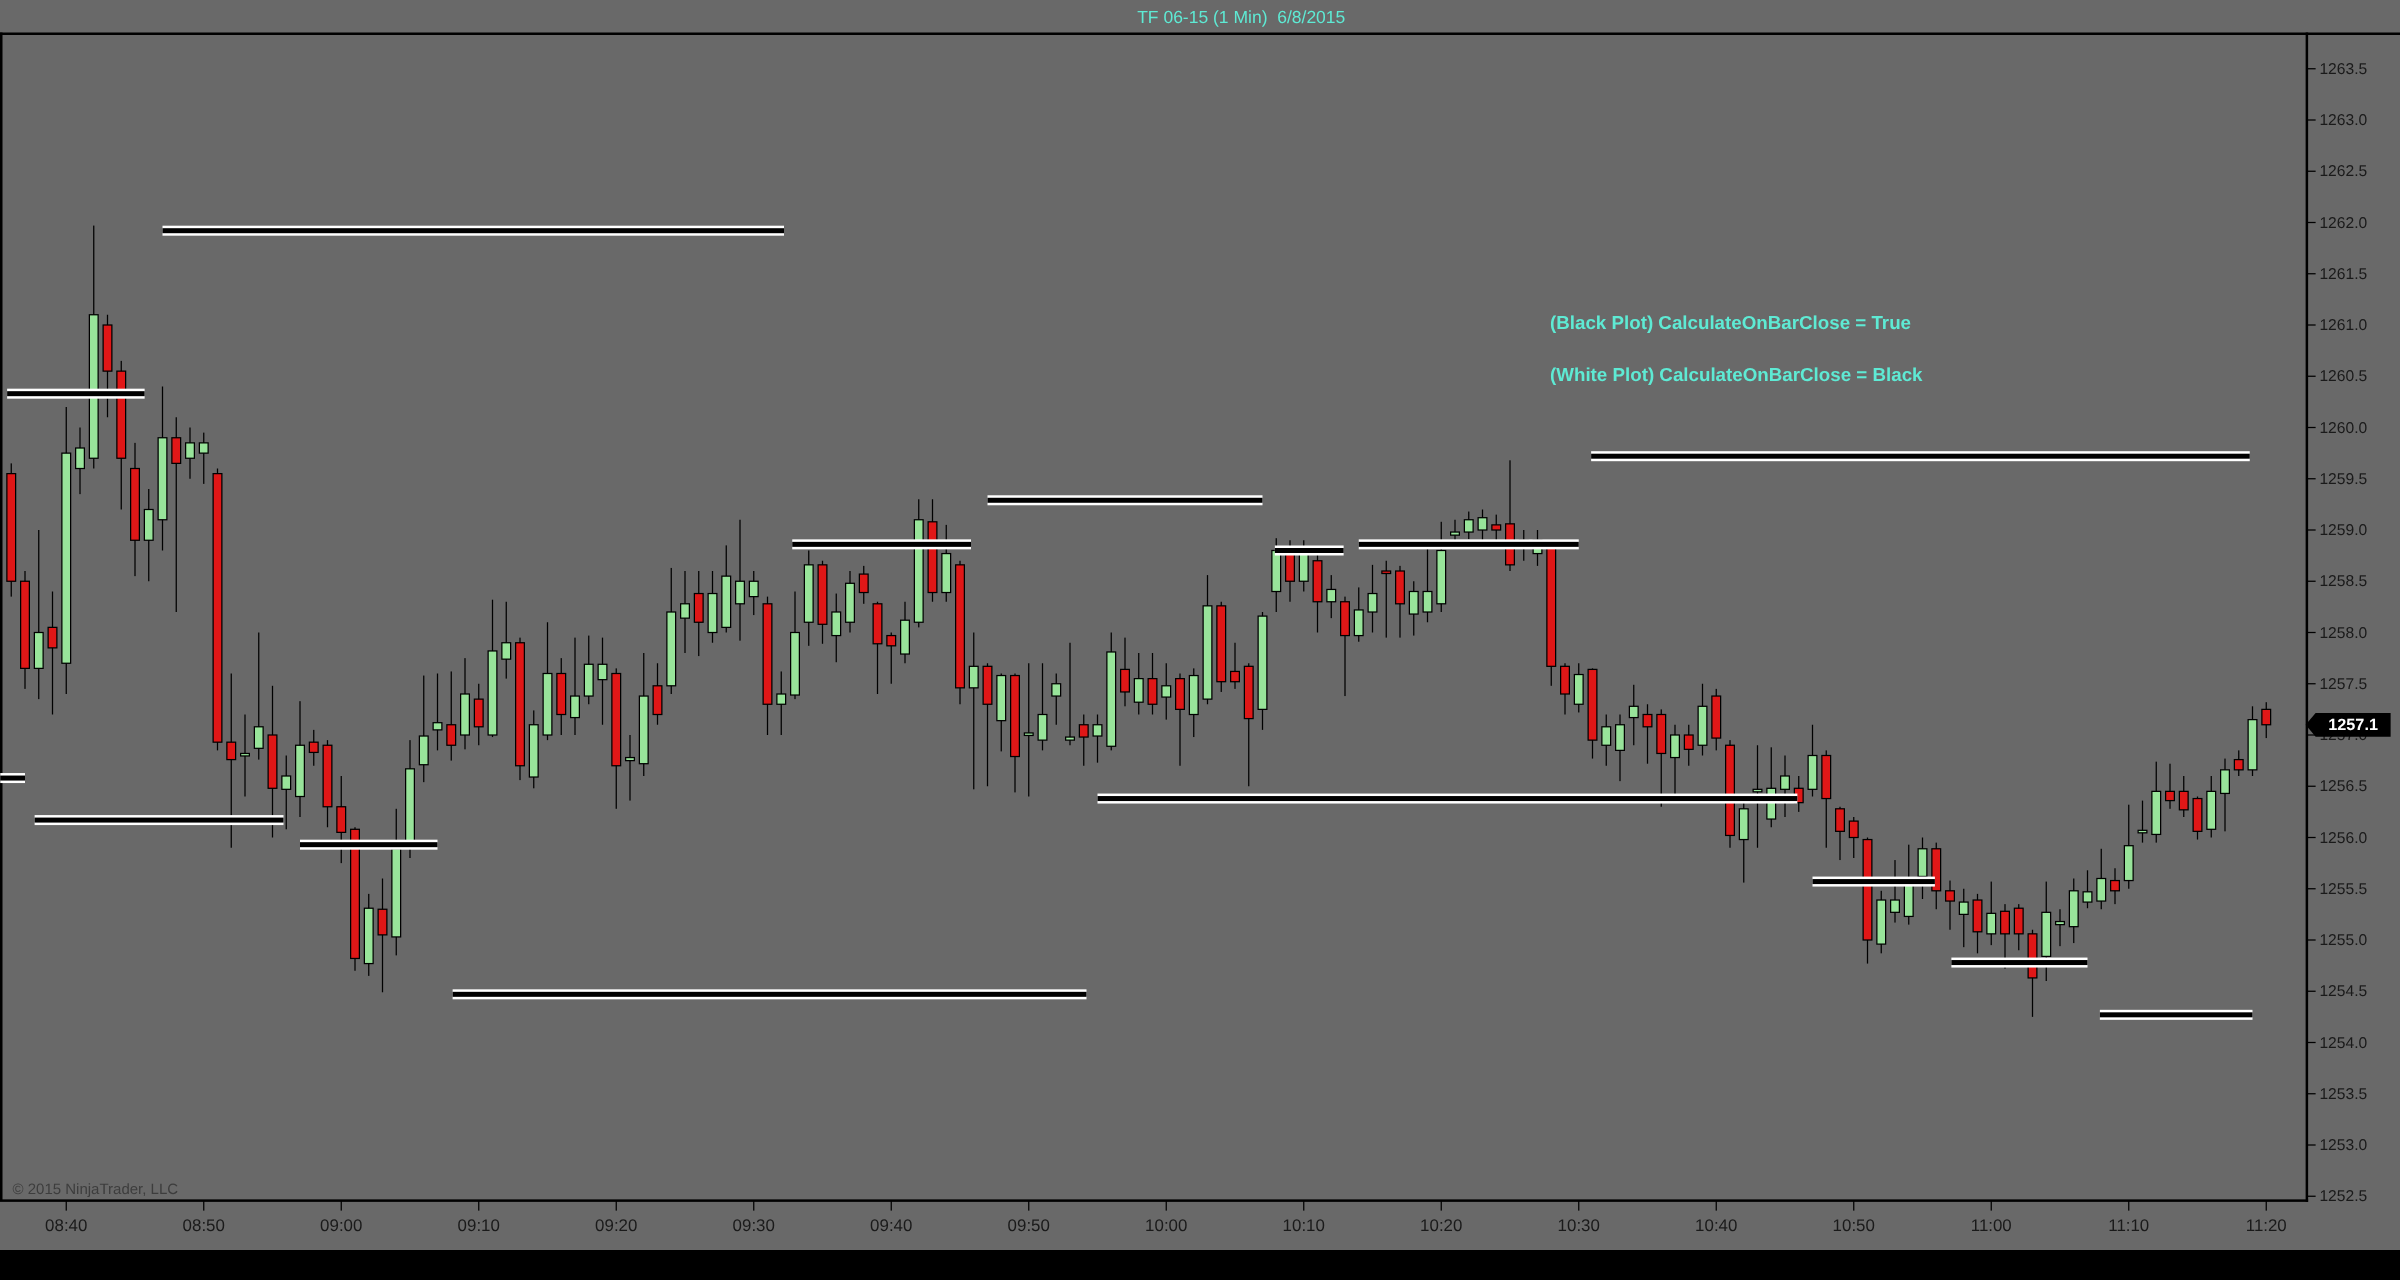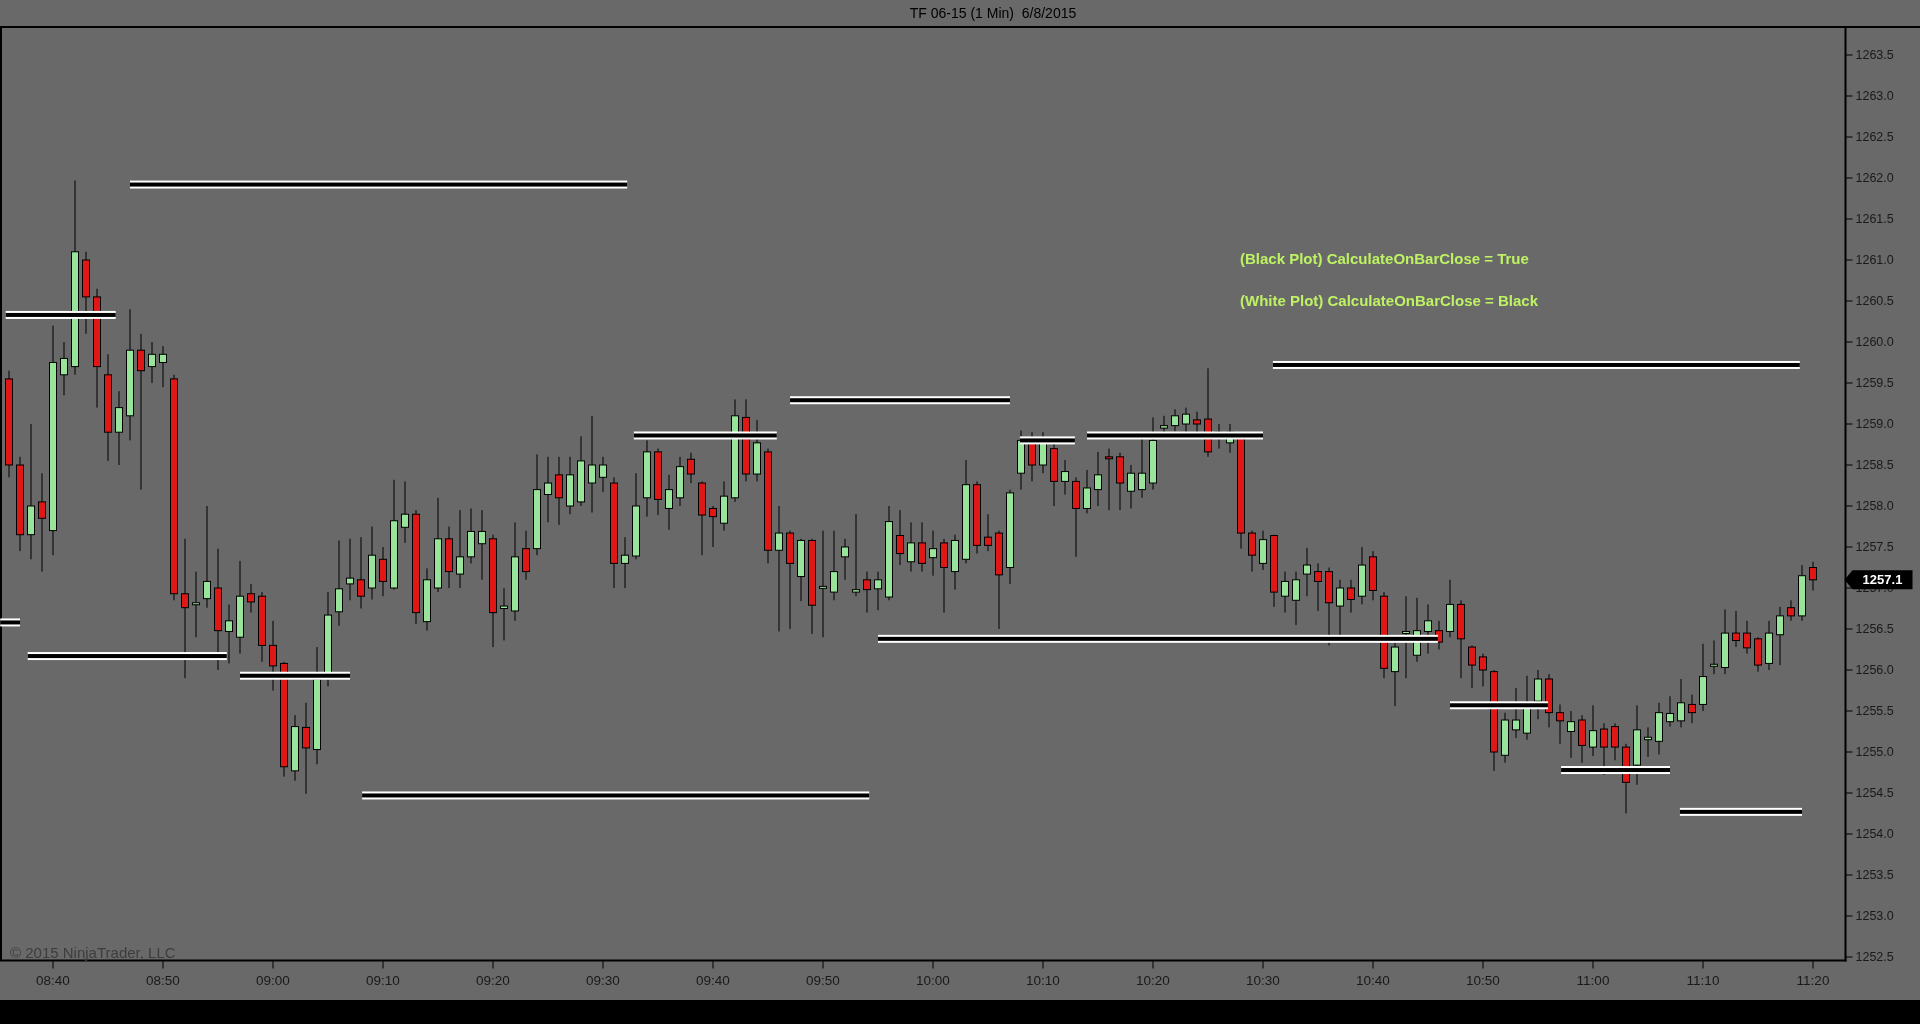--- a/index.html
+++ b/index.html
@@ -1,23 +1,23 @@
 <!DOCTYPE html>
 <html><head>
 <meta charset="utf-8">
 <style>
   html,body{margin:0;padding:0;background:#444;}
   #window{position:relative;width:1920px;height:1024px;overflow:hidden;
     background:#696969;font-family:"Liberation Sans",sans-serif;}
   .title-text{position:absolute;left:993px;top:5px;transform:translateX(-50%);
-    color:#000000;font-size:14px;white-space:pre;}
-  .anno{position:absolute;left:1240px;color:#bef264;font-weight:bold;font-size:15px;white-space:pre;}
+    color:#5eead4;font-size:14px;white-space:pre;}
+  .anno{position:absolute;left:1240px;color:#5eead4;font-weight:bold;font-size:15px;white-space:pre;}
   .anno1{top:250px;}
   .anno2{top:292px;}
-  .watermark{position:absolute;left:10px;top:944px;color:#3d3d3d;font-size:15px;}
+  .watermark{position:absolute;left:10px;top:944px;color:#3d3d3d;font-size:12px;}
   svg{position:absolute;left:0;top:0;}
   text{font-family:"Liberation Sans",sans-serif;}
 </style>
 </head>
 <body>
 
 <div id="window">
   <svg id="chart-svg" width="1920" height="1024" viewBox="0 0 1920 1024" preserveAspectRatio="none">
       <rect x="0" y="0" width="1920" height="1024" fill="#696969"></rect>
       <rect x="0" y="26" width="1920" height="2" fill="#000000"></rect>

